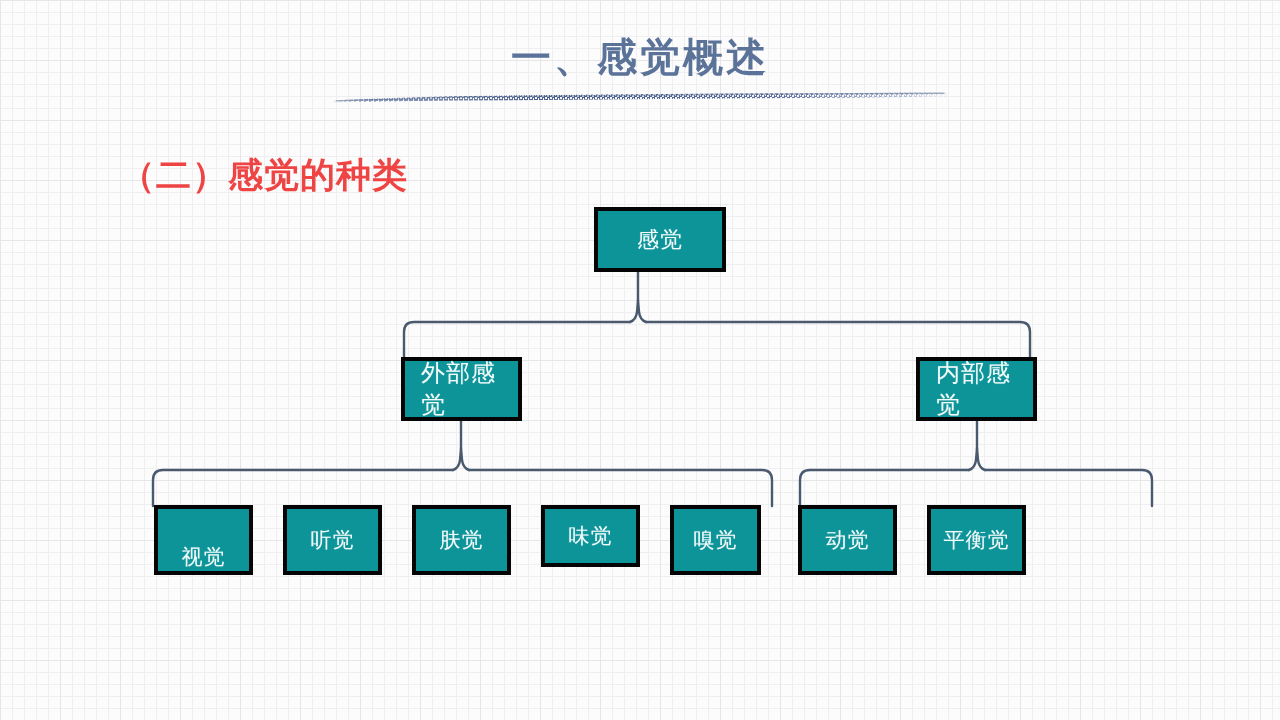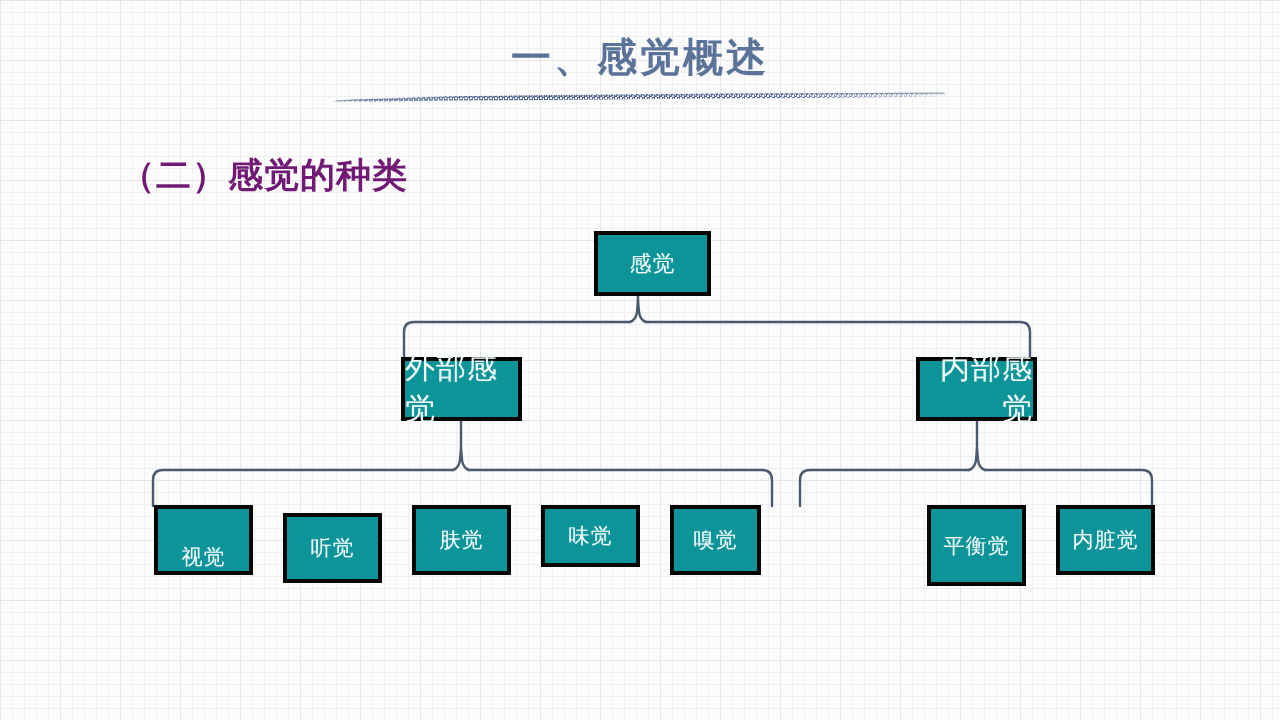--- a/index.html
+++ b/index.html
@@ -59,21 +59,21 @@
     height: 16px;
   }
 
   
   #subtitle {
     position: absolute;
     left: 120px;
     top: 152px;
     font-size: 35px;
     font-weight: bold;
-    color: #701a75;
+    color: #ef4444;
     letter-spacing: 1px;
     font-family: "DejaVu Sans", "Liberation Sans", sans-serif;
     white-space: nowrap;
   }
 
   
   #diagram {
     position: absolute;
     left: 0;
     top: 0;
@@ -96,21 +96,21 @@
     border: 4px solid #050505;
     color: #f2fbfb;
     display: flex;
     align-items: center;
     justify-content: center;
     font-family: "DejaVu Serif", "Liberation Serif", serif;
     letter-spacing: 1px;
     text-shadow: 0 0 1px rgba(255,255,255,0.35);
   }
   .node-root   { font-size: 22px; }
-  .node-mid    { font-size: 30px; }
+  .node-mid    { font-size: 24px; padding-left: 16px; }
   .node-leaf   { font-size: 21px; }
 </style>
 </head>
 <body>
 
 <div id="slide-bg"></div>
 
 <div id="slide">
 
   <div id="title-block">
@@ -164,48 +164,48 @@
                  M469,470 L762,470 Q772,470 772,480 L772,506"></path>
 
         <path d="M977,421 L977,448 L976,460 Q975,468 969,470"></path>
         <path d="M977,448 L978,460 Q979,468 985,470"></path>
 
         <path d="M800,506 L800,480 Q800,470 810,470 L969,470
                  M985,470 L1142,470 Q1152,470 1152,480 L1152,506"></path>
       </g>
     </svg>
 
-    <div class="node node-root" style="left:594px; top:207px; width:117px; height:65px;margin-top:24px;">
+    <div class="node node-root" style="left:594px; top:207px; width:132px; height:65px;">
       <span>感觉</span>
     </div>
 
     <div class="node node-mid" style="left:401px; top:357px; width:121px; height:64px;">
       <span>外部感觉</span>
     </div>
-    <div class="node node-mid" style="left:916px; top:357px; width:121px; height:64px;text-align:right;">
+    <div class="node node-mid" style="left:916px; top:357px; width:121px; height:64px;">
       <span>内部感觉</span>
     </div>
 
     <div class="node node-leaf" style="left:154px; top:505px; width:99px; height:70px;align-items:flex-end;">
       <span>视觉</span>
     </div>
-    <div class="node node-leaf" style="left:283px; top:505px; width:99px; height:70px;margin-top:8px;">
+    <div class="node node-leaf" style="left:283px; top:505px; width:99px; height:70px;">
       <span>听觉</span>
     </div>
     <div class="node node-leaf" style="left:412px; top:505px; width:99px; height:70px;justify-content:center;">
       <span>肤觉</span>
     </div>
     <div class="node node-leaf" style="left:541px; top:505px; width:99px; height:62px;">
       <span>味觉</span>
     </div>
     <div class="node node-leaf" style="left:670px; top:505px; width:91px; height:70px;">
       <span>嗅觉</span>
     </div>
 
-    <div class="node node-leaf" style="left:927px; top:505px; width:99px; height:81px;">
+    <div class="node node-leaf" style="left:798px; top:505px; width:99px; height:70px;">
+      <span>动觉</span>
+    </div>
+    <div class="node node-leaf" style="left:927px; top:505px; width:99px; height:70px;">
       <span>平衡觉</span>
-    </div>
-    <div class="node node-leaf" style="left:1056px; top:505px; width:99px; height:70px;">
-      <span>内脏觉</span>
     </div>
 
   </div>
 </div>
 
 </body></html>

